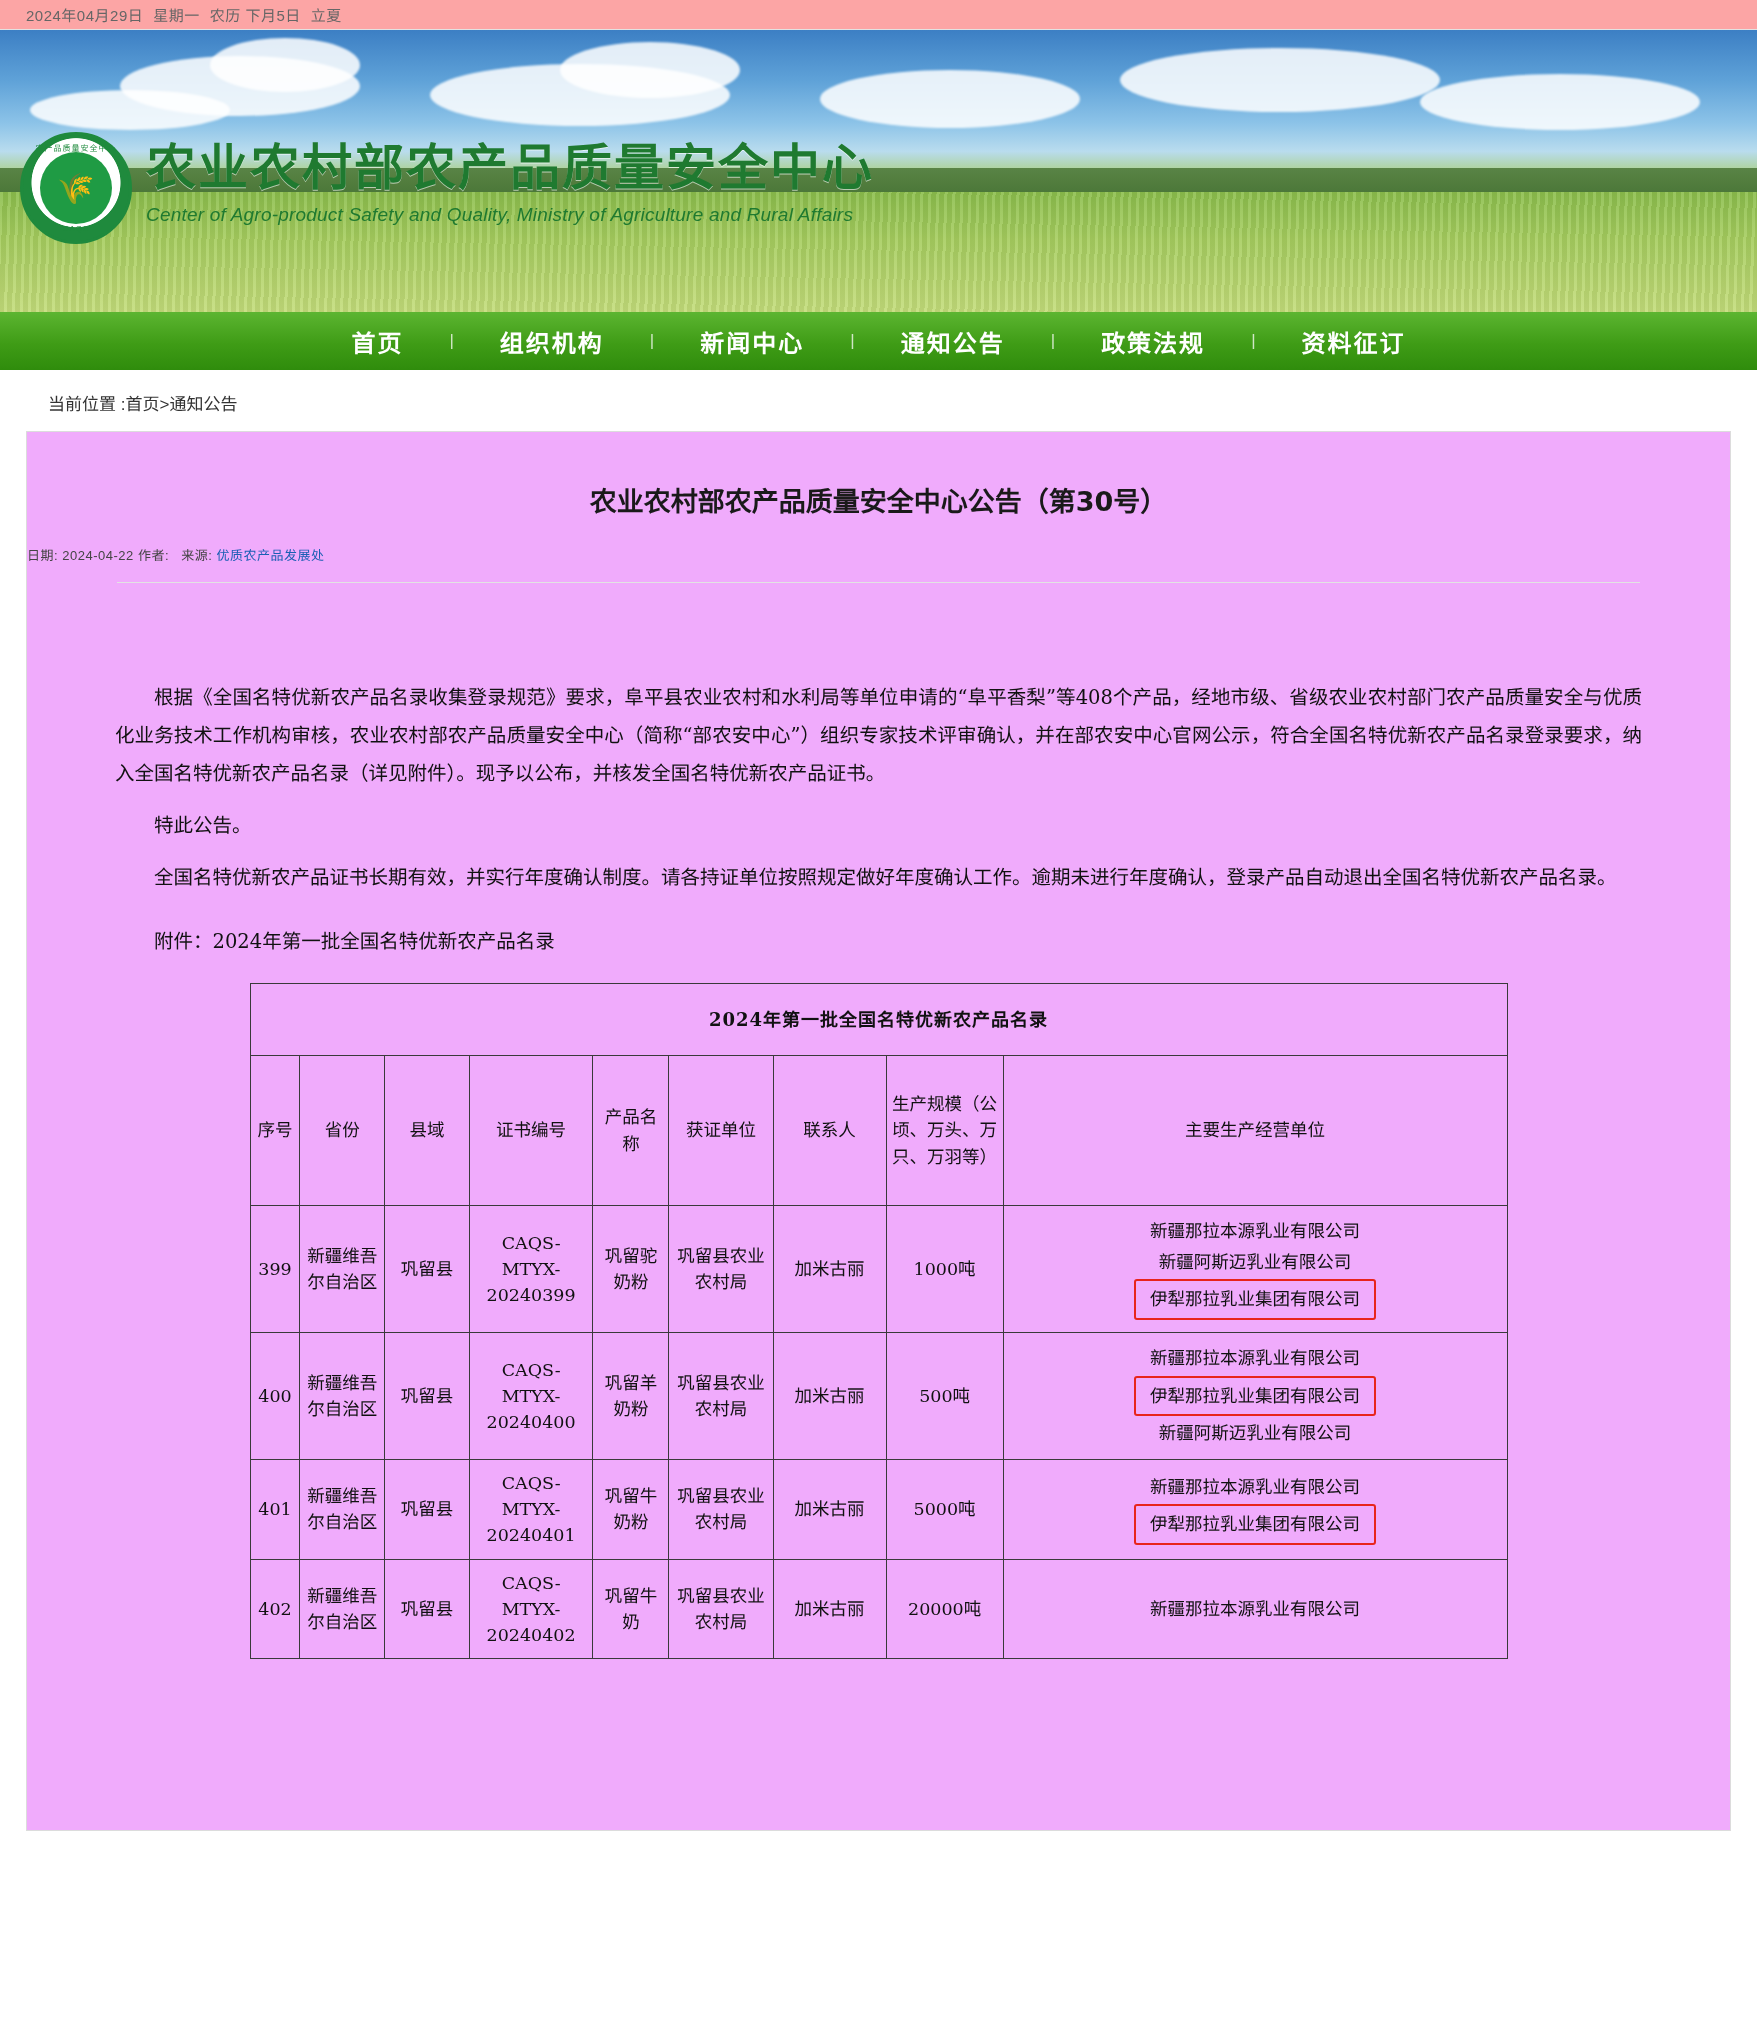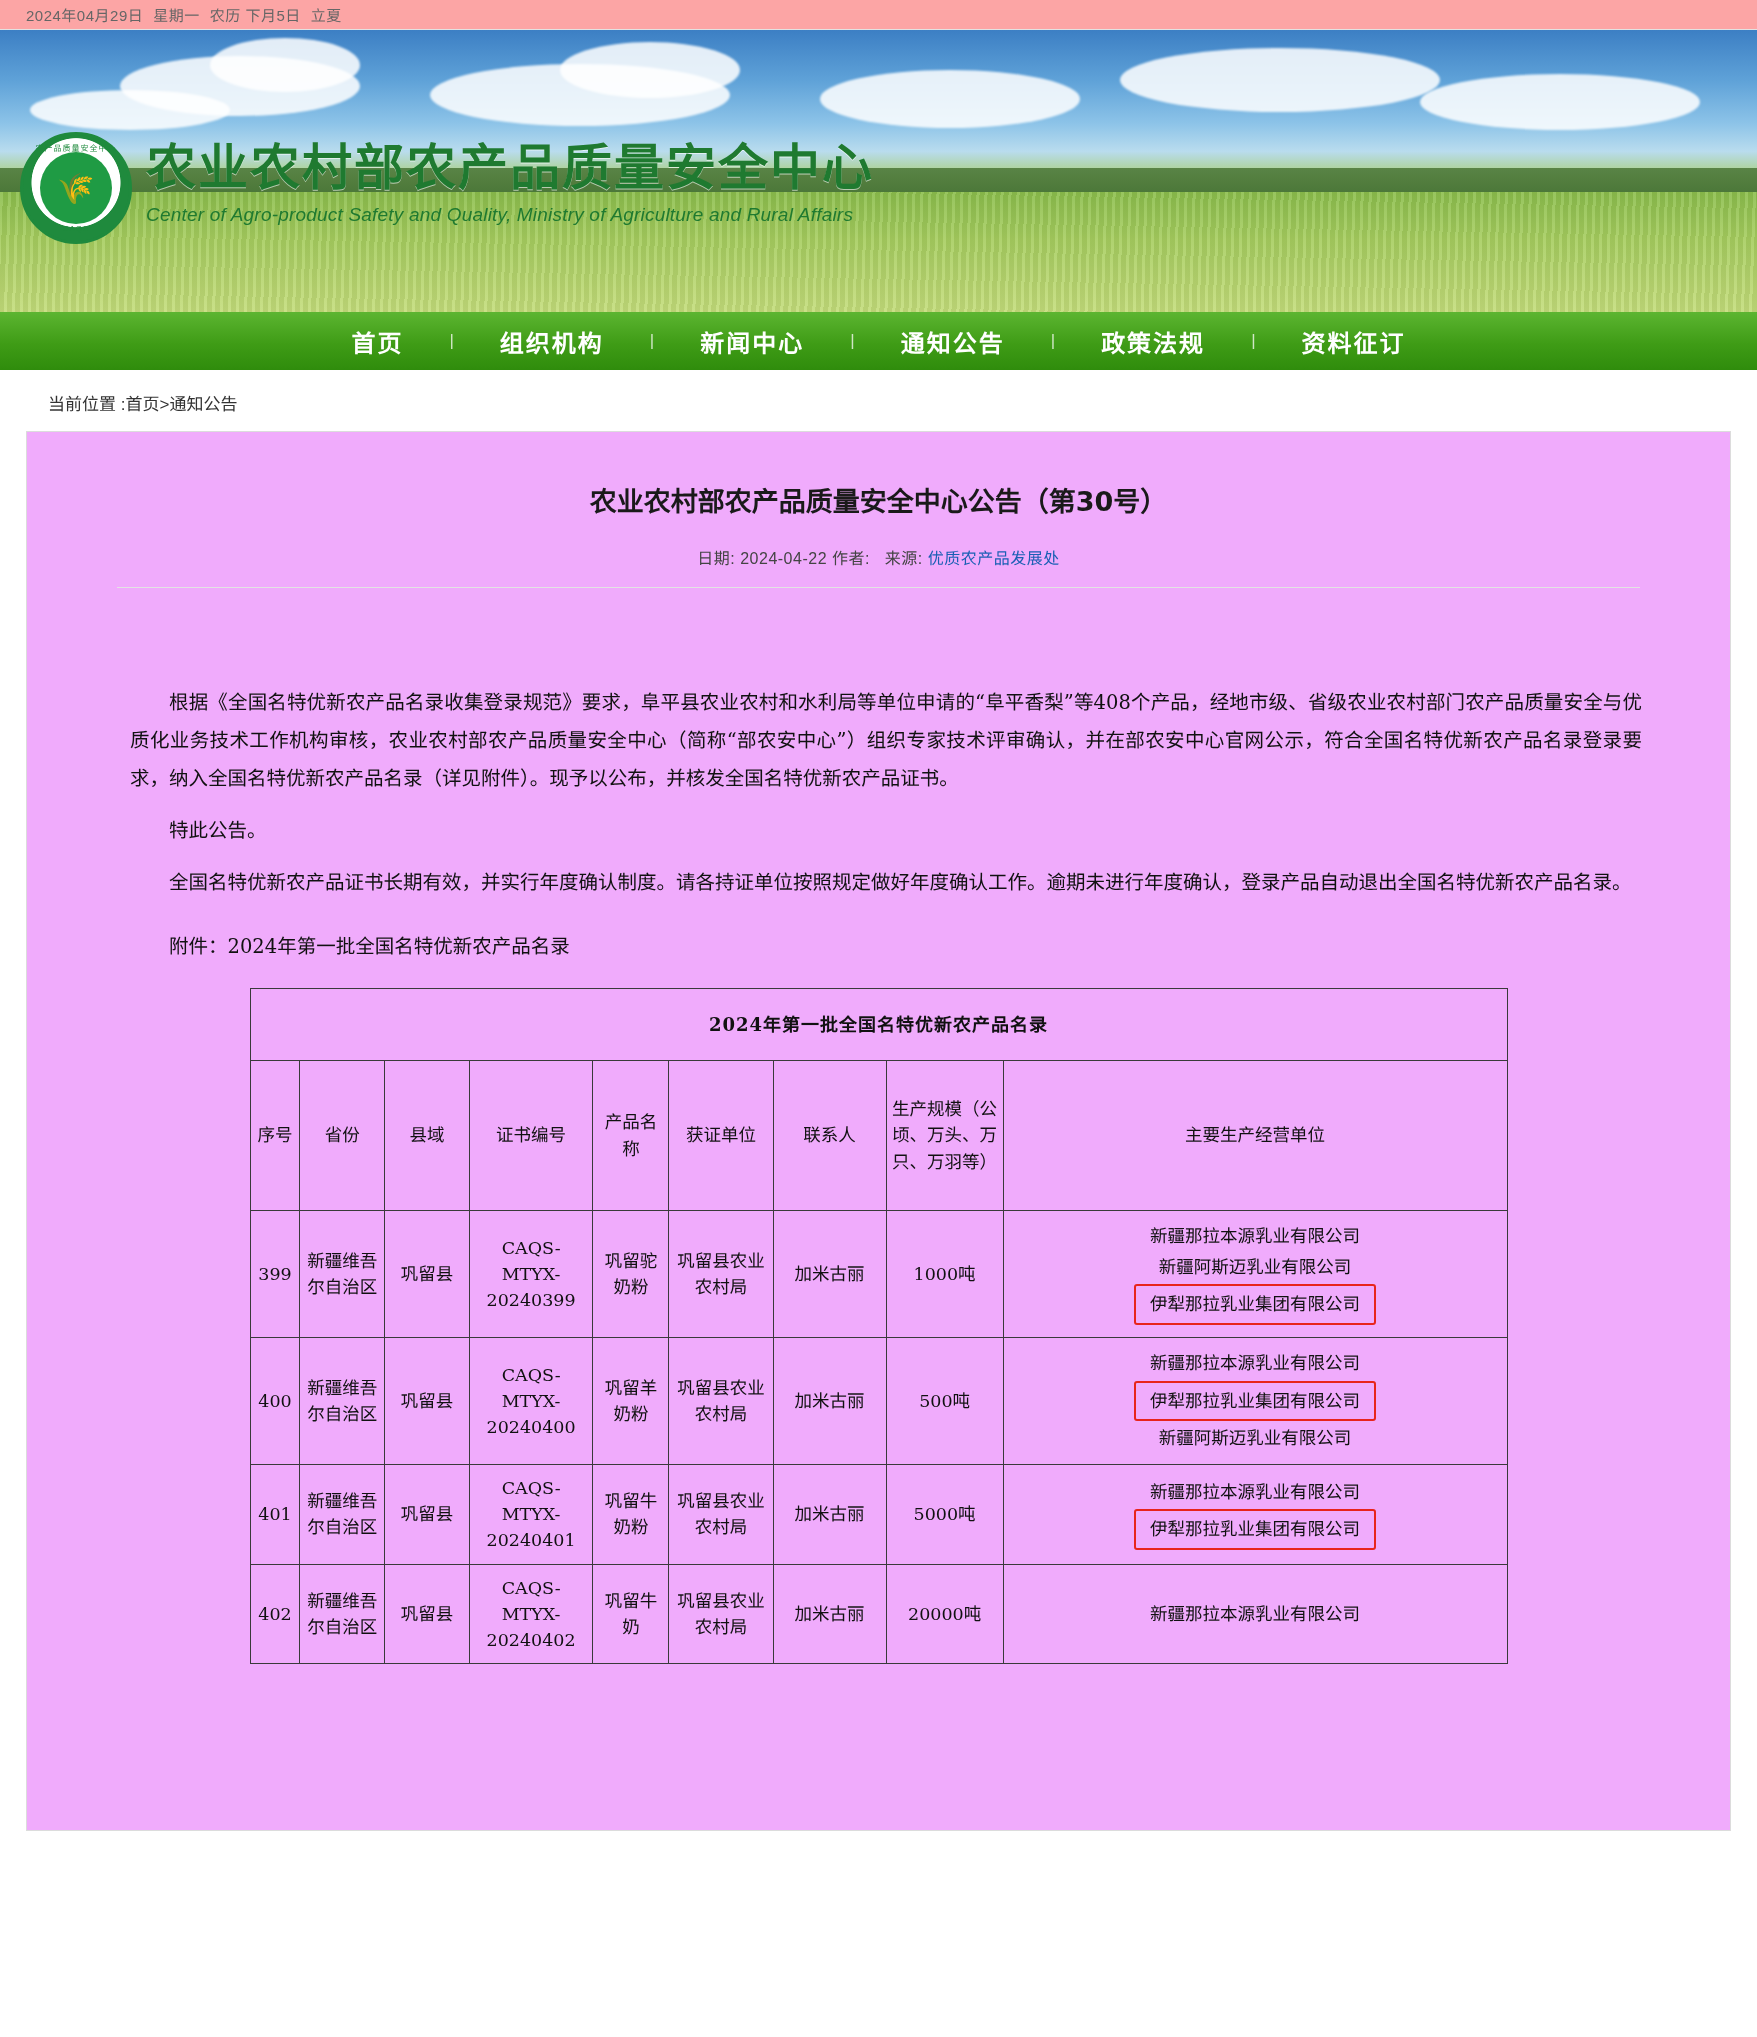--- a/index.html
+++ b/index.html
@@ -169,38 +169,37 @@
     min-height: 1400px;
   }
   .doc-title {
     text-align: center;
     font-size: 27px;
     font-weight: bold;
     color: #1a1a1a;
     font-family: "DejaVu Sans", "Liberation Sans", sans-serif;
   }
   .doc-meta {
-    text-align: center;
-    font-size: 16px;
+    font-size: 13px;
     color: #444;
     margin-top: 26px;
     letter-spacing: .5px;
   }
   .doc-meta .src { color: #1a5fb4; }
   .meta-rule {
     margin: 18px 90px 0 90px;
     border-bottom: 1px solid #e3e3e3;
   }
 
   .body-wrap {
     padding: 96px 88px 0 88px;
     font-family: "DejaVu Serif", "Liberation Serif", serif;
   }
   .body-wrap p {
-    margin: 0 0 14px 15px;
+    margin: 0 0 14px 0;
     font-size: 19.5px;
     line-height: 1.95;
     color: #111;
     text-align: justify;
     text-indent: 2em;
   }
   .attach-line {
     margin-top: 26px !important;
     margin-bottom: 22px !important;
   }

